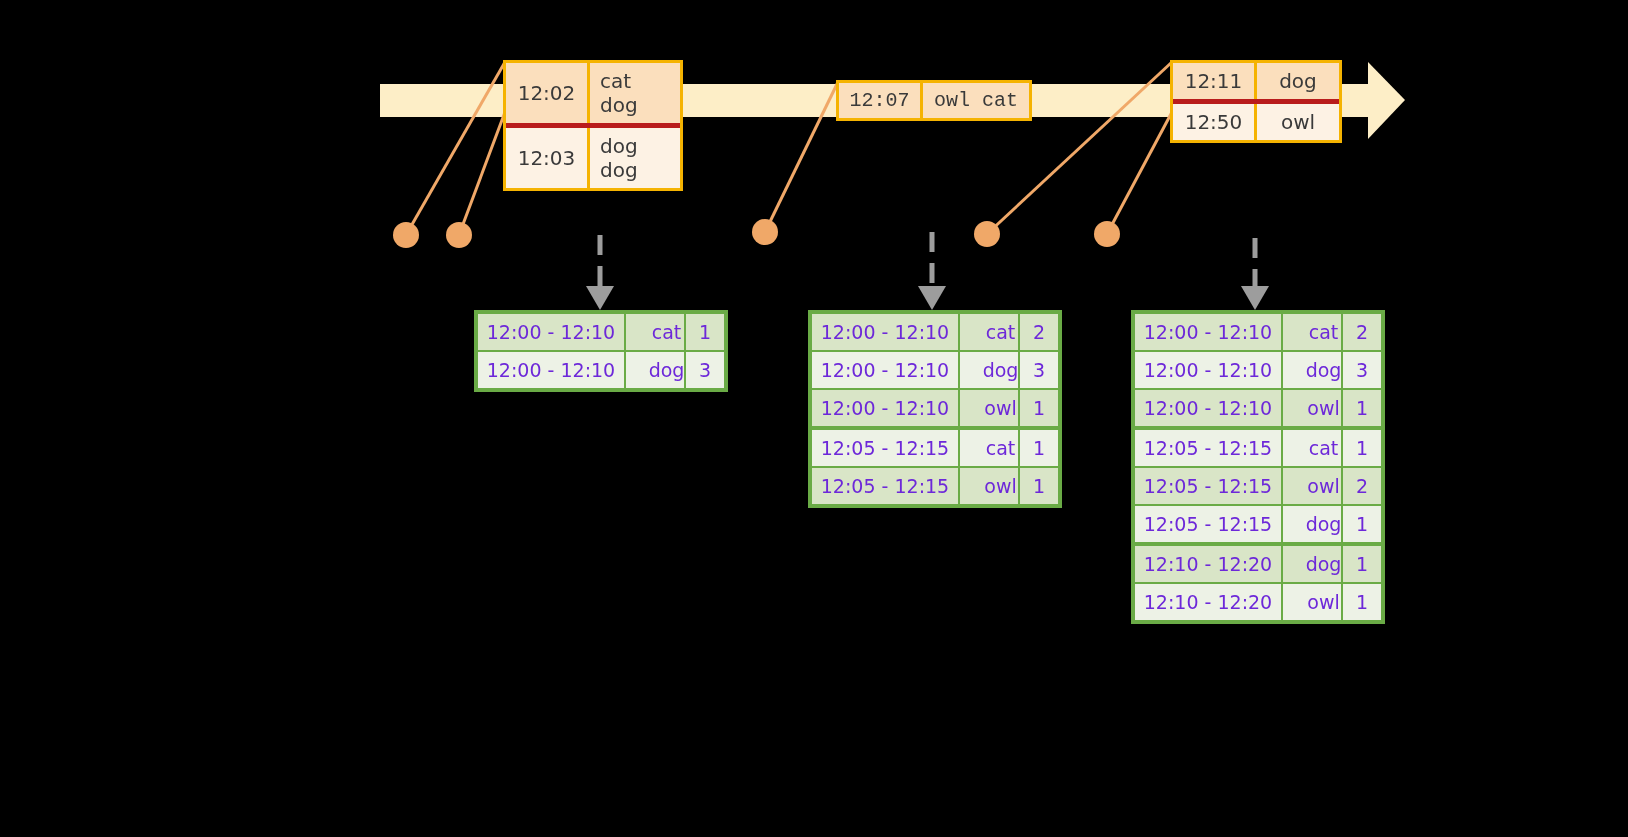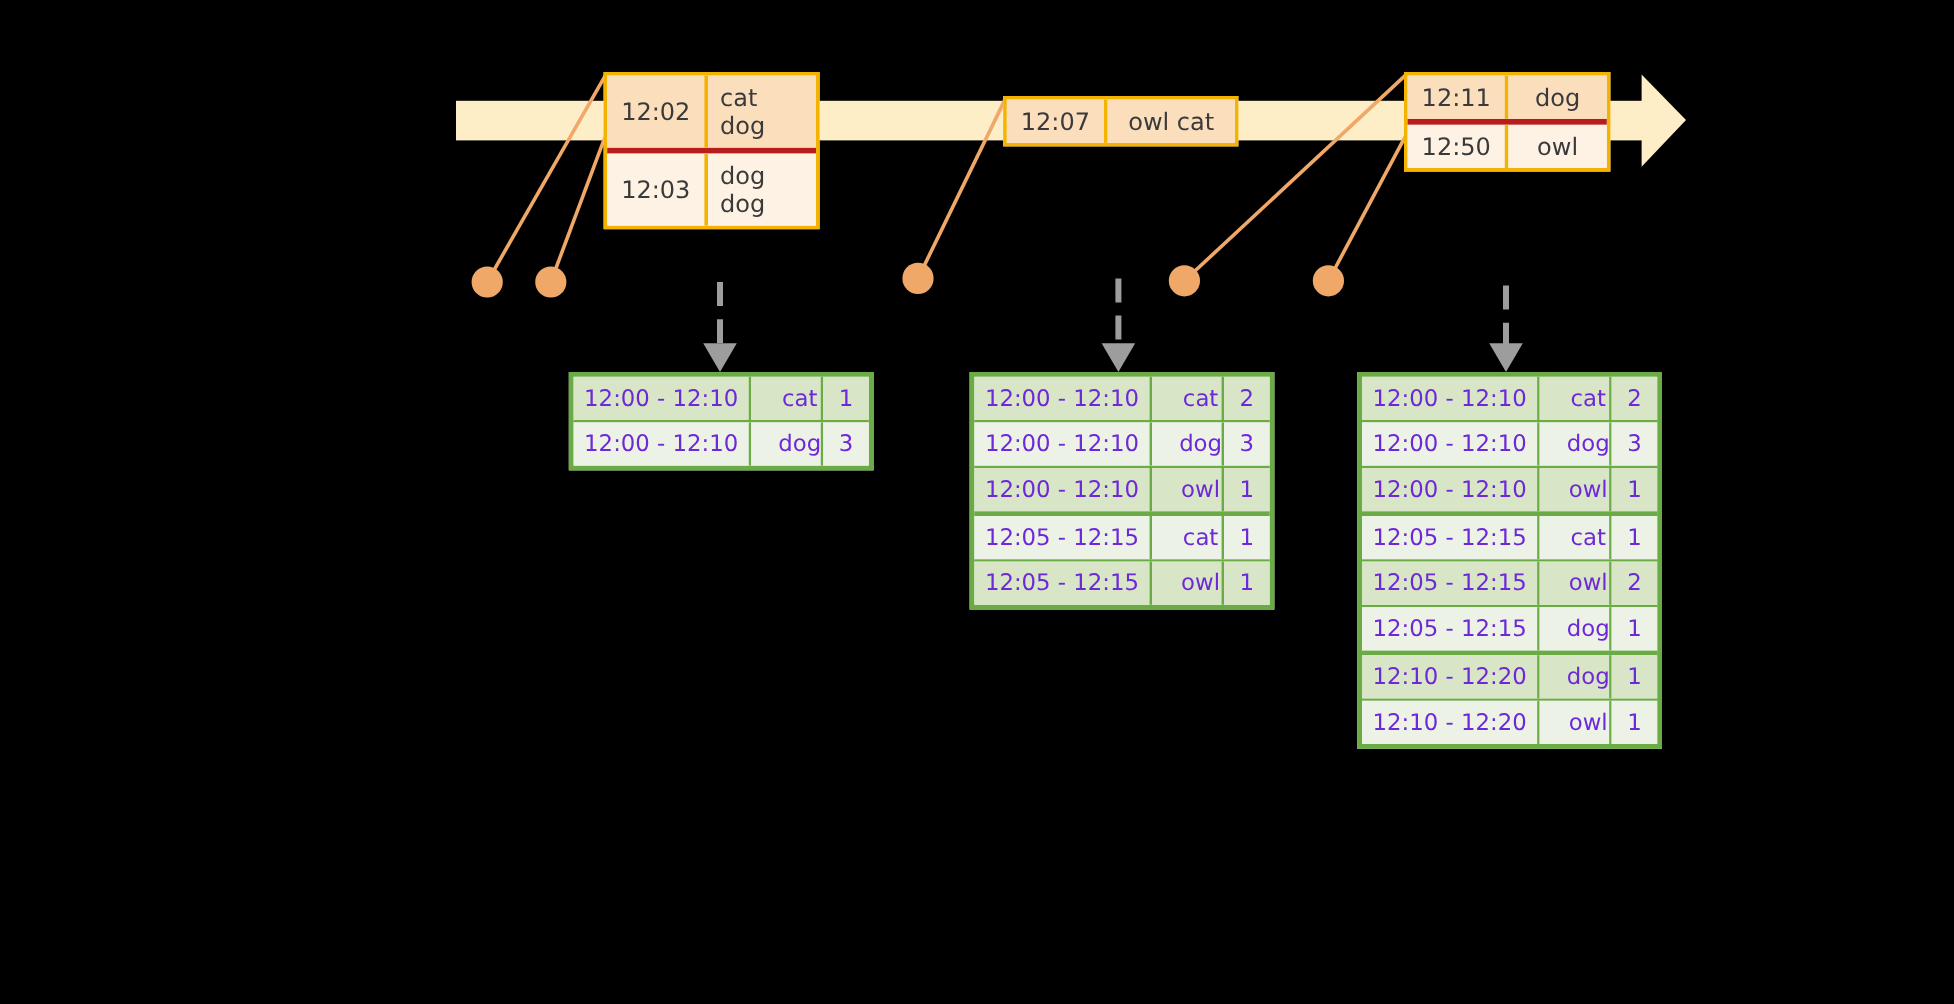--- a/index.html
+++ b/index.html
@@ -150,21 +150,21 @@
     <div class="evt-row shade">
       <div class="evt-time">12:02</div>
       <div class="evt-words">cat dog</div>
     </div>
     <div class="evt-row plain">
       <div class="evt-time">12:03</div>
       <div class="evt-words">dog dog</div>
     </div>
   </div>
 
-  <div class="evt-group" style="left:836px; top:80px; width:196px;">
+  <div class="evt-group" style="left:836px; top:80px; width:196px;font-family:Liberation Mono, monospace;">
     <div class="evt-row shade">
       <div class="evt-time">12:07</div>
       <div class="evt-words">owl cat</div>
     </div>
   </div>
 
   <div class="evt-group" style="left:1170px; top:60px; width:172px;">
     <div class="evt-row shade">
       <div class="evt-time">12:11</div>
       <div class="evt-words">dog</div>

